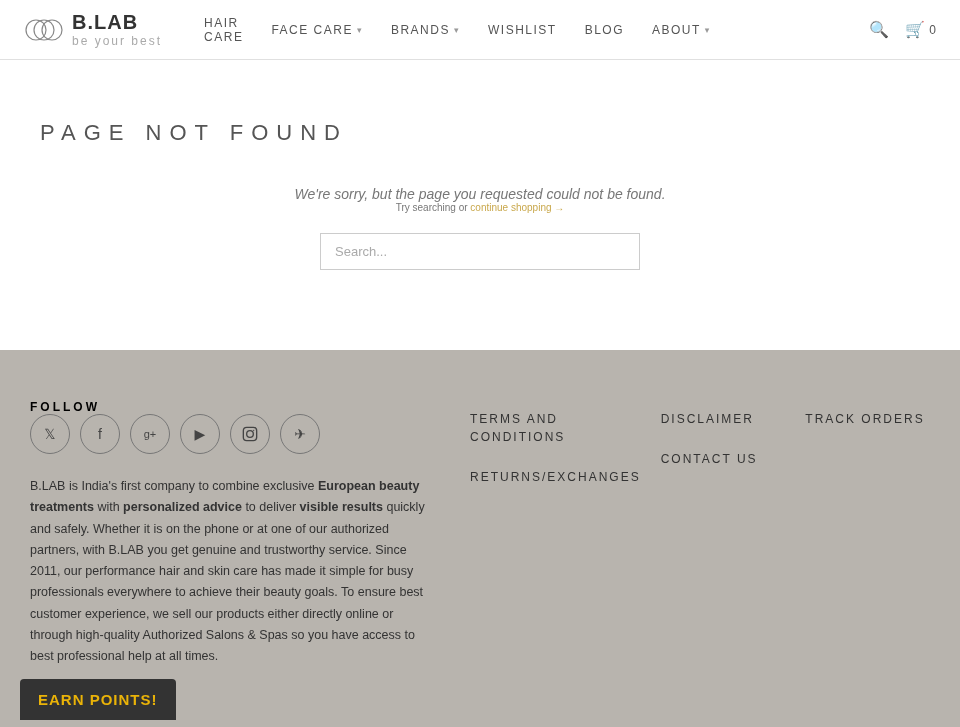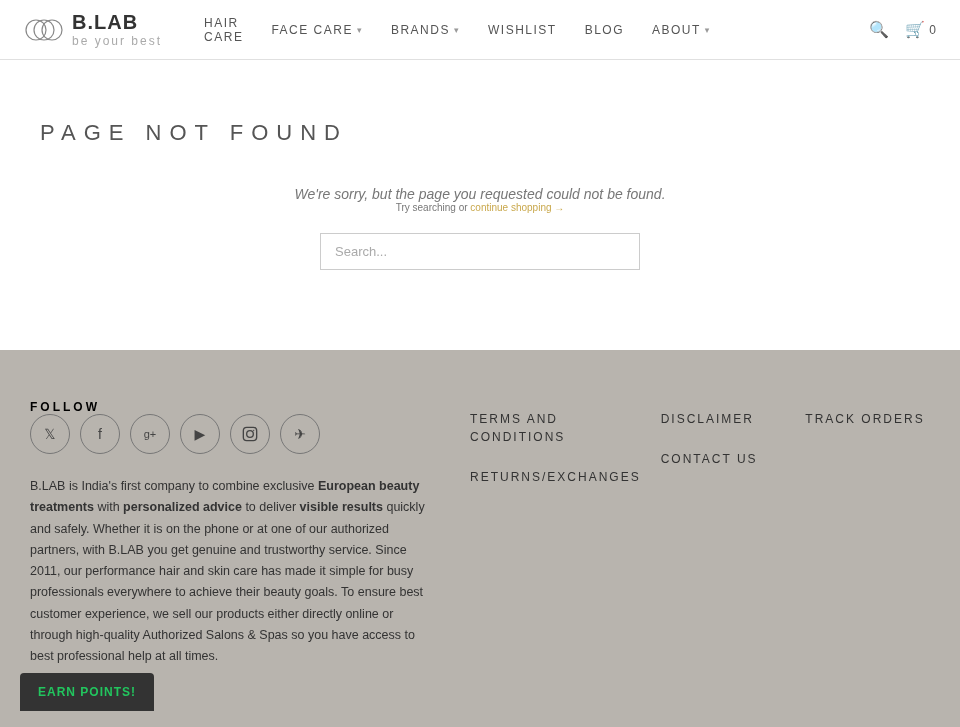--- a/index.html
+++ b/index.html
@@ -186,26 +186,26 @@
       color: #333;
       text-decoration: none;
       margin-bottom: 22px;
       font-weight: 500;
       line-height: 1.5;
     }
 
     
     .earn-points-btn {
       position: fixed;
-      bottom: 16px;
+      bottom: 7px;
       left: 20px;
       background: #333;
-      color: #22c55e;
+      color: #eab308;
       padding: 12px 18px;
-      font-size: 12px;
+      font-size: 15px;
       font-weight: bold;
       letter-spacing: 1px;
       text-transform: uppercase;
       cursor: pointer;
       border: none;
       border-radius: 4px 4px 0 0;
       z-index: 1000;
     }
   </style>
 </head>

